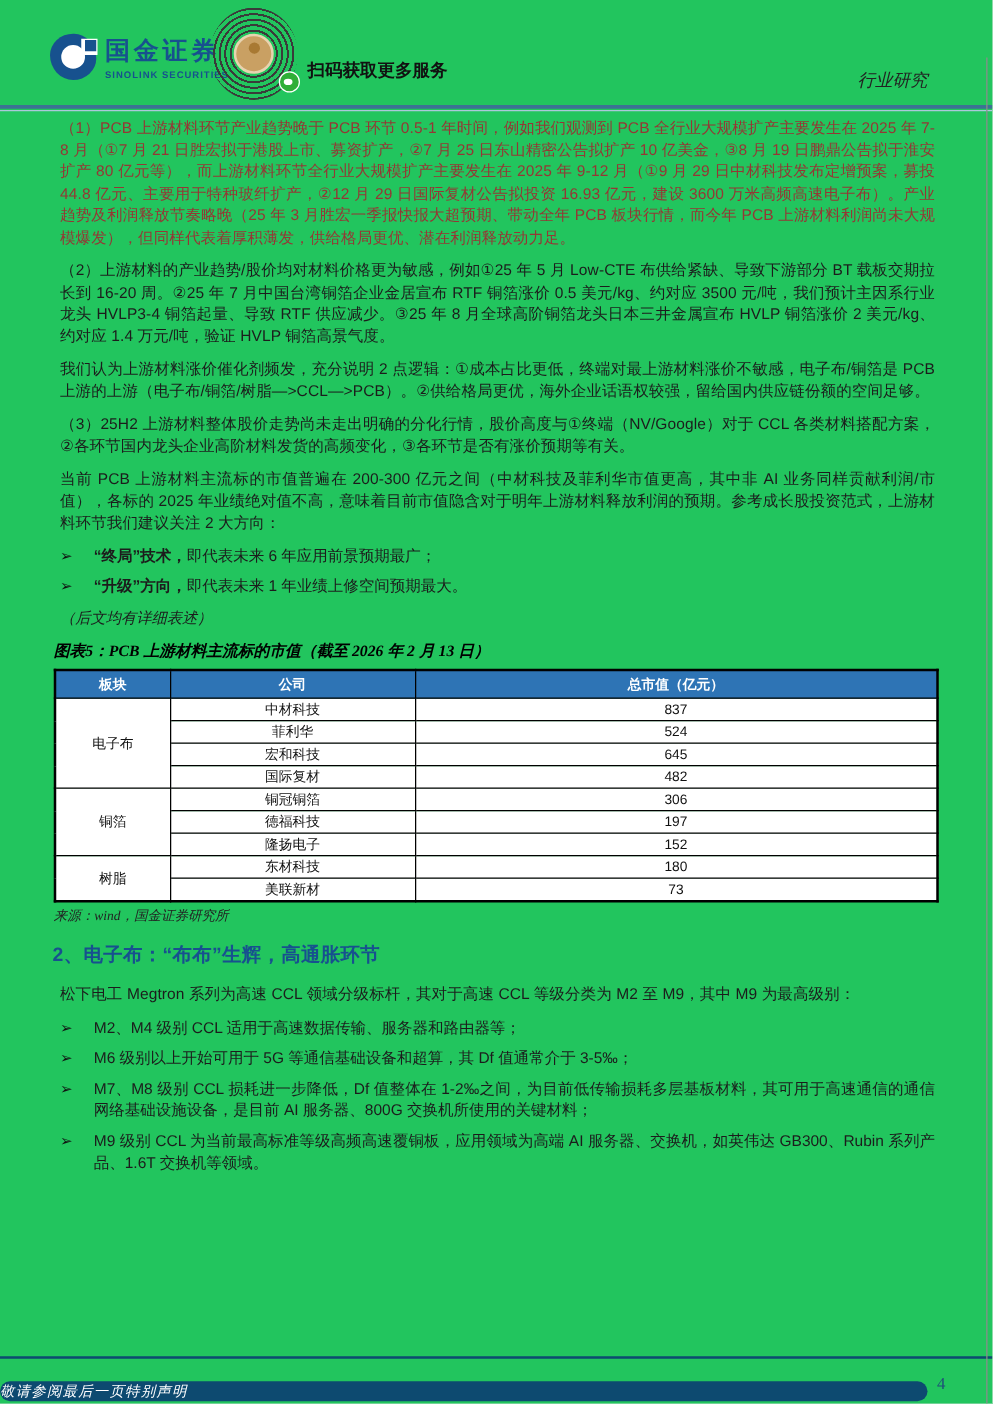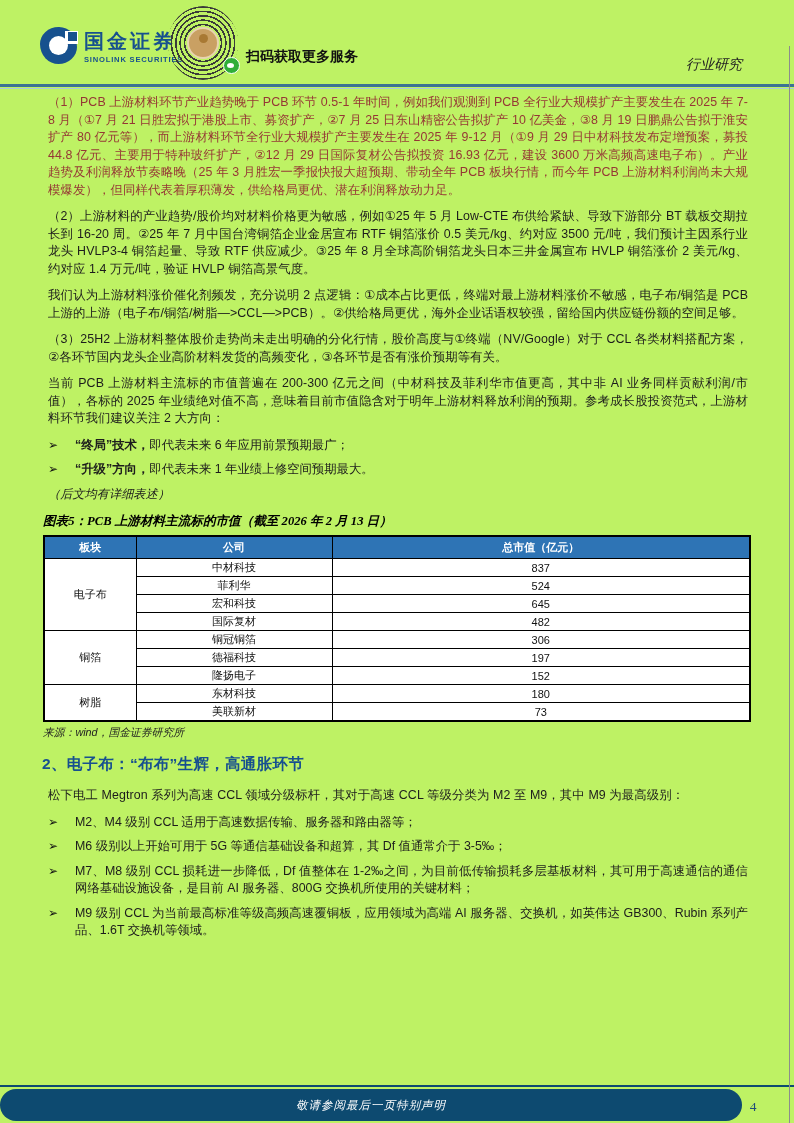--- a/index.html
+++ b/index.html
@@ -1,19 +1,19 @@
 <!DOCTYPE html>
 <html><head>
 <meta charset="utf-8">
 <style>
   * { margin:0; padding:0; box-sizing:border-box; }
   html,body { background:#e8e8e8; }
   .page {
     position:relative; width:794px; height:1123px; margin:0 auto;
-    background:#bef264; overflow:hidden;
+    background:#22c55e; overflow:hidden;
     font-family:"Liberation Sans","DejaVu Sans",sans-serif;
     color:#1c1c1c;
   }
   .right-edge-line { position:absolute; top:46px; bottom:0; right:4px; width:1px; background:#8c8c8c; }
 
   
   .header { position:absolute; top:0; left:0; right:0; height:90px; }
   .logo-icon {
     position:absolute; left:40px; top:27px; width:37px; height:37px;
     background:#17518e; border-radius:50% 48% 50% 50%/46% 54% 46% 54%;
@@ -75,29 +75,29 @@
 
   
   table.cap-table { border-collapse:collapse; width:706px; margin-left:-5px; table-layout:fixed; }
   table.cap-table th, table.cap-table td { border:1px solid #000; text-align:center; font-size:11px; }
   table.cap-table { border:2px solid #000; }
   table.cap-table th {
     background:#2e74b5; color:#fff; font-weight:bold; height:23px; padding:1px 2px;
   }
   table.cap-table td { height:16px; padding:1px 2px; background:#fff; color:#111; }
   col.c1 { width:92px; } col.c2 { width:196px; } col.c3 { width:418px; }
-  .source { font-family:Liberation Sans, sans-serif; font-style:italic; font-size:10.8px; margin:4px 0 14px -5px; color:#222; }
+  .source { font-family:Liberation Serif, serif; font-style:italic; font-size:10.8px; margin:4px 0 14px -5px; color:#222; }
 
   .section-heading { color:#17508f; font-size:15.5px; font-weight:bold; margin:4px 0 12px -6px; letter-spacing:0.3px; }
 
   
   .footer-line { position:absolute; left:0; right:0; bottom:36px; height:2px; background:#0d4a70; }
   .footer-bar {
-    position:absolute; left:0; bottom:2px; width:742px; height:32px; background:#0d4a70;
-    display:flex; align-items:center; justify-content:center;border-radius:16px;
+    position:absolute; left:0; bottom:2px; width:742px; height:16px; background:#0d4a70;
+    display:flex; align-items:center; justify-content:flex-start;border-radius:16px;
   }
   .disclaimer {
     color:#fff; font-family:"Liberation Serif","DejaVu Serif",serif; font-style:italic;
     font-size:11.5px; letter-spacing:1px;
   }
   .page-num {
     position:absolute; right:26px; bottom:8px; width:30px; text-align:center;
     color:#1f4e79; font-size:13.5px; font-family:"Liberation Serif","DejaVu Serif",serif;
   }
 </style>

